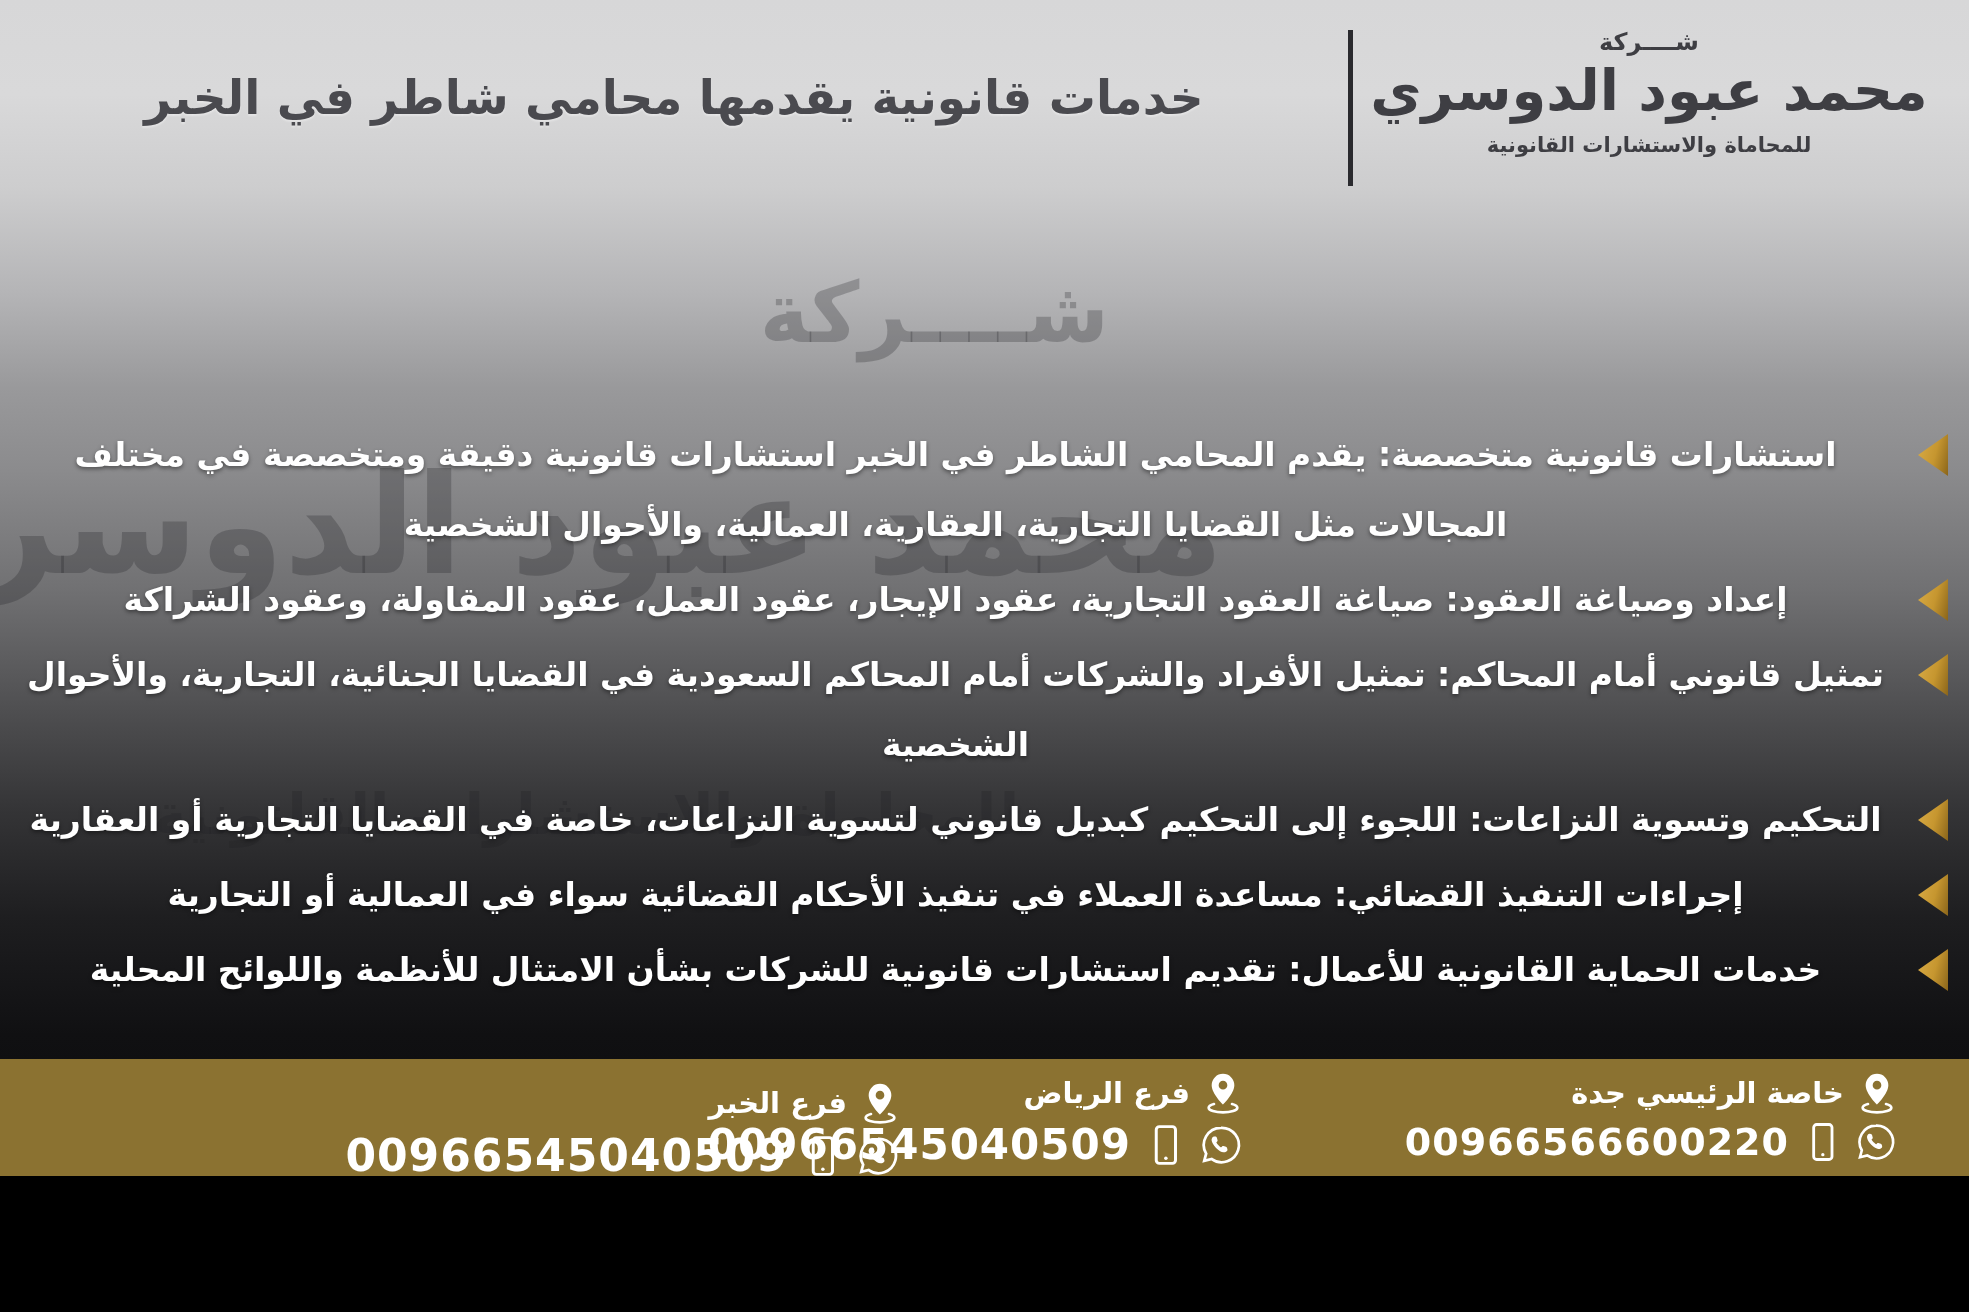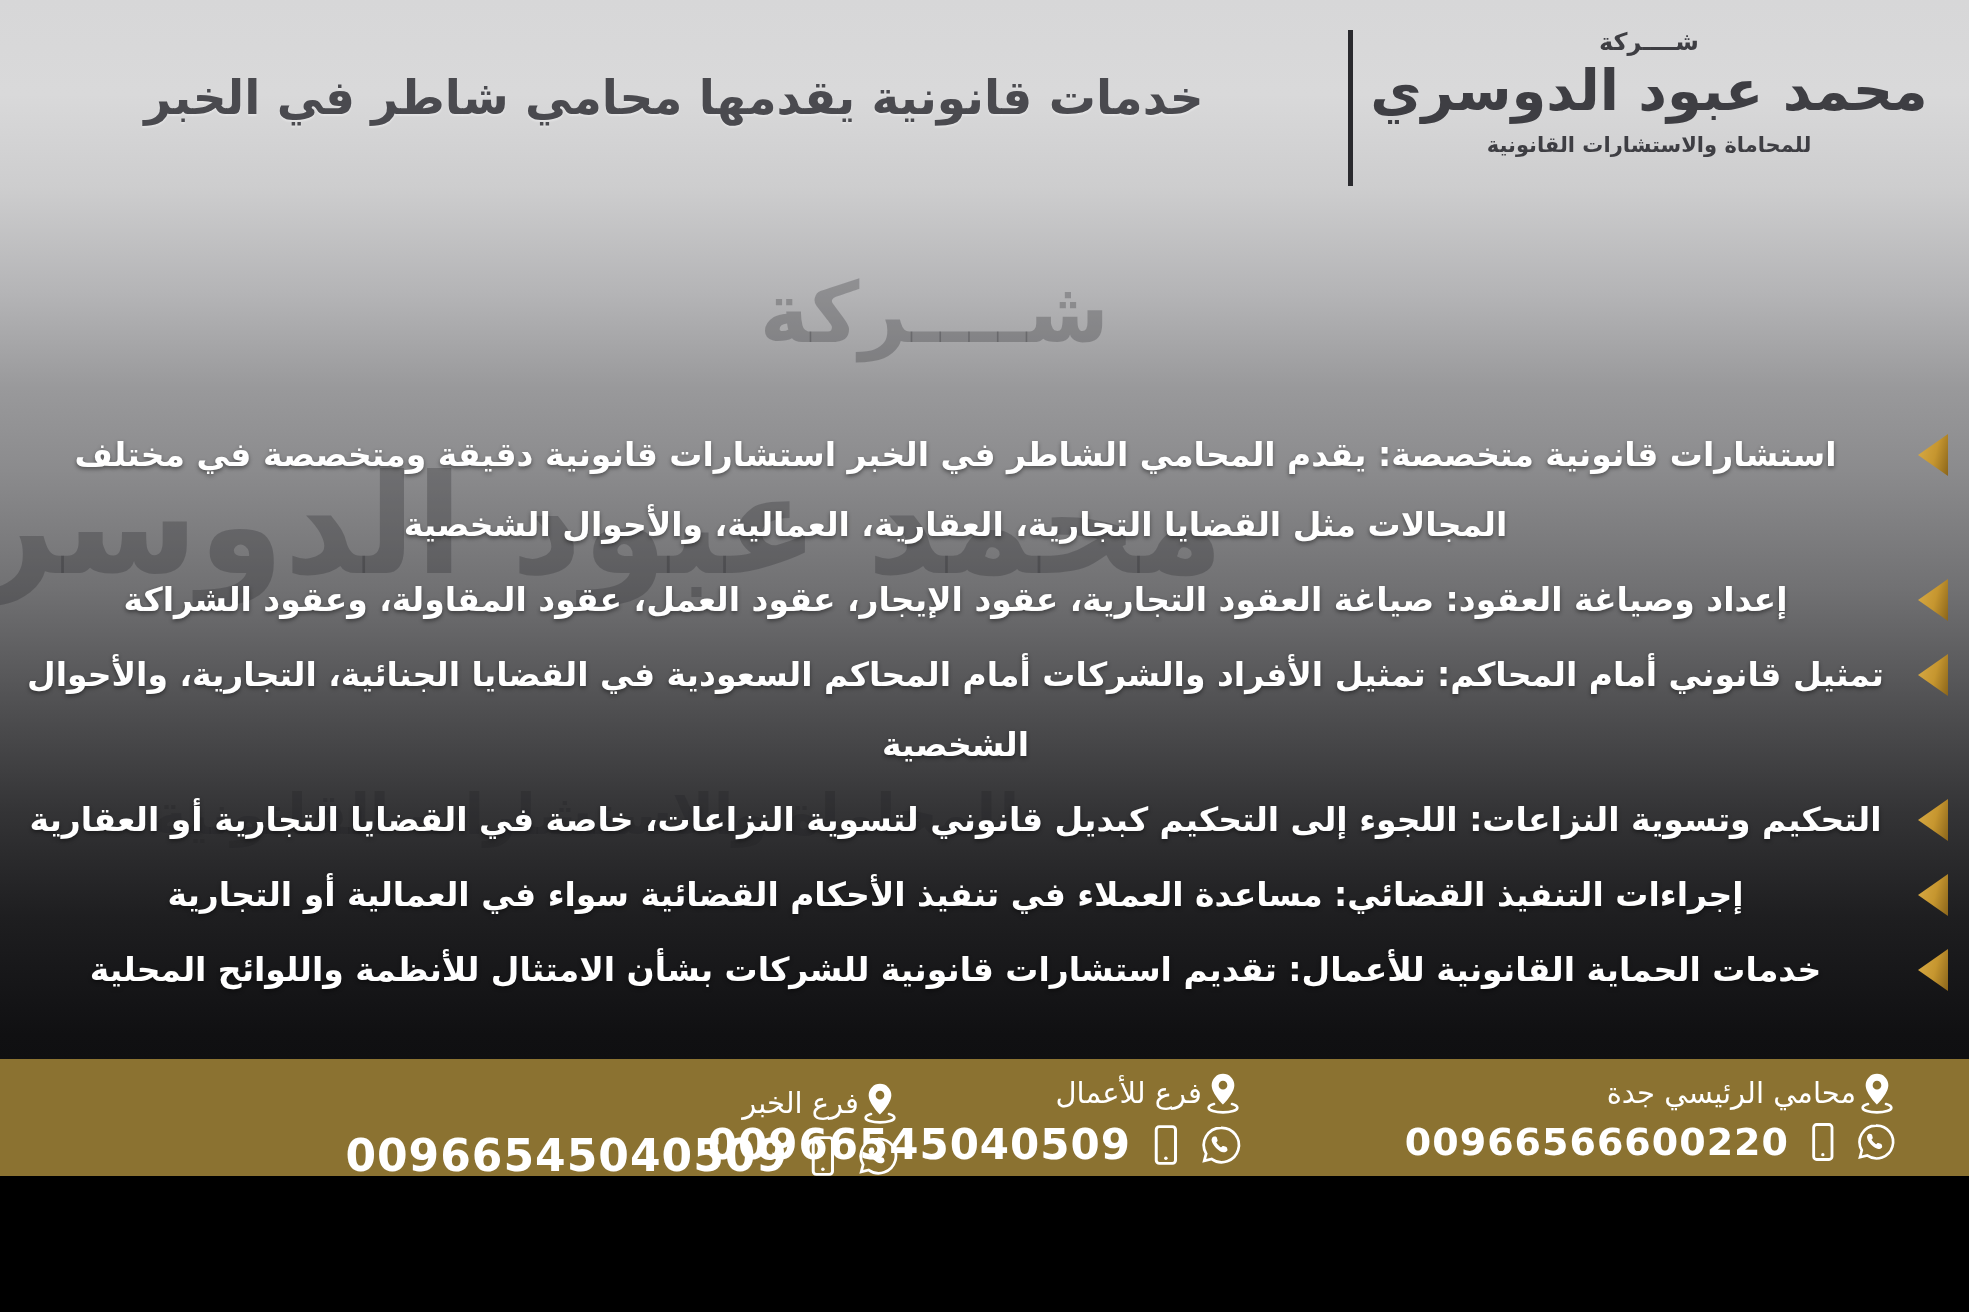--- a/index.html
+++ b/index.html
@@ -38,21 +38,21 @@
   .tri { position:absolute; right:6px; top:14px; width:30px; height:42px;
          clip-path:polygon(0 50%, 100% 0, 100% 100%);
          background:linear-gradient(105deg, var(--gold-light,#d9ac48) 0%, var(--gold,#c6962f) 55%, #8a651b 100%); }
 
   
   .footer { height:117px; background:var(--footer-gold,#8b7231); position:relative; flex:0 0 auto; }
   .branch { position:absolute; display:flex; flex-direction:column; align-items:flex-start; gap:5px; color:#ffffff; }
   .branch-jeddah { right:72px;   top:12px; }
   .branch-riyadh { right:726px;  top:12px; }
   .branch-khobar { right:1069px; top:22px; }
-  .branch-label { display:flex; align-items:center; gap:1px; font-size:29px; font-weight:normal;text-align:right; }
+  .branch-label { display:flex; align-items:center; gap:13px; font-size:29px; font-weight:bold;text-align:right; }
   .branch-phone { display:flex; align-items:center; gap:13px; font-weight:bold; }
   .num { direction:ltr; unicode-bidi:embed; letter-spacing:1px; }
   .branch-jeddah .num { font-size:38px; }
   .branch-riyadh .num { font-size:42px; }
   .branch-khobar .num { font-size:44px; }
   .icon { display:block; }
 </style>
 </head>
 <body>
 
@@ -104,42 +104,42 @@
   </main>
 
   <footer class="footer">
 
     <div class="branch branch-jeddah">
       <div class="branch-label">
         <svg class="icon" width="40" height="44" viewBox="0 0 24 26">
           <path d="M12 1.5a6.8 6.8 0 0 0-6.8 6.8c0 5 6.8 11.6 6.8 11.6s6.8-6.6 6.8-11.6A6.8 6.8 0 0 0 12 1.5zm0 9.4a2.6 2.6 0 1 1 0-5.2 2.6 2.6 0 0 1 0 5.2z" fill="#fff"></path>
           <path d="M6.6 19.6c-2 .5-3.2 1.3-3.2 2.2 0 1.6 3.9 2.8 8.6 2.8s8.6-1.2 8.6-2.8c0-.9-1.2-1.7-3.2-2.2" fill="none" stroke="#fff" stroke-width="1.6" stroke-linecap="round"></path>
         </svg>
-        <span>محامي الرئيسي جدة</span>
+        <span>خاصة الرئيسي جدة</span>
       </div>
       <div class="branch-phone">
         <svg class="icon" width="42" height="42" viewBox="0 0 32 32">
           <path d="M16 3.5A12.5 12.5 0 0 0 5.2 22.3L3.8 27.6l5.5-1.4A12.5 12.5 0 1 0 16 3.5z" fill="none" stroke="#fff" stroke-width="2"></path>
           <path d="M11.2 9.8c-.5-.1-1 .1-1.3.5-.4.5-.9 1.4-.7 2.5.2 1.3 1.2 3.3 3.2 5.3s4 3 5.3 3.2c1.1.2 2-.3 2.5-.7.4-.3.6-.8.5-1.3l-.3-1.2c-.1-.4-.4-.7-.8-.8l-1.8-.5c-.4-.1-.8 0-1 .3l-.6.6c-1-.4-3.2-2.6-3.6-3.6l.6-.6c.3-.2.4-.6.3-1l-.5-1.8c-.1-.4-.4-.7-.8-.8z" fill="#fff"></path>
         </svg>
         <svg class="icon" width="40" height="42" viewBox="0 0 24 24">
           <rect x="7" y="1.5" width="11" height="21" rx="1.8" fill="none" stroke="#fff" stroke-width="1.7"></rect>
           <circle cx="12.5" cy="19.6" r="1" fill="#fff"></circle>
         </svg>
         <span class="num">00966566600220</span>
       </div>
     </div>
 
     <div class="branch branch-riyadh">
       <div class="branch-label">
         <svg class="icon" width="40" height="44" viewBox="0 0 24 26">
           <path d="M12 1.5a6.8 6.8 0 0 0-6.8 6.8c0 5 6.8 11.6 6.8 11.6s6.8-6.6 6.8-11.6A6.8 6.8 0 0 0 12 1.5zm0 9.4a2.6 2.6 0 1 1 0-5.2 2.6 2.6 0 0 1 0 5.2z" fill="#fff"></path>
           <path d="M6.6 19.6c-2 .5-3.2 1.3-3.2 2.2 0 1.6 3.9 2.8 8.6 2.8s8.6-1.2 8.6-2.8c0-.9-1.2-1.7-3.2-2.2" fill="none" stroke="#fff" stroke-width="1.6" stroke-linecap="round"></path>
         </svg>
-        <span>فرع للأعمال</span>
+        <span>فرع الرياض</span>
       </div>
       <div class="branch-phone">
         <svg class="icon" width="44" height="44" viewBox="0 0 32 32">
           <path d="M16 3.5A12.5 12.5 0 0 0 5.2 22.3L3.8 27.6l5.5-1.4A12.5 12.5 0 1 0 16 3.5z" fill="none" stroke="#fff" stroke-width="2"></path>
           <path d="M11.2 9.8c-.5-.1-1 .1-1.3.5-.4.5-.9 1.4-.7 2.5.2 1.3 1.2 3.3 3.2 5.3s4 3 5.3 3.2c1.1.2 2-.3 2.5-.7.4-.3.6-.8.5-1.3l-.3-1.2c-.1-.4-.4-.7-.8-.8l-1.8-.5c-.4-.1-.8 0-1 .3l-.6.6c-1-.4-3.2-2.6-3.6-3.6l.6-.6c.3-.2.4-.6.3-1l-.5-1.8c-.1-.4-.4-.7-.8-.8z" fill="#fff"></path>
         </svg>
         <svg class="icon" width="42" height="44" viewBox="0 0 24 24">
           <rect x="7" y="1.5" width="11" height="21" rx="1.8" fill="none" stroke="#fff" stroke-width="1.7"></rect>
           <circle cx="12.5" cy="19.6" r="1" fill="#fff"></circle>
         </svg>

